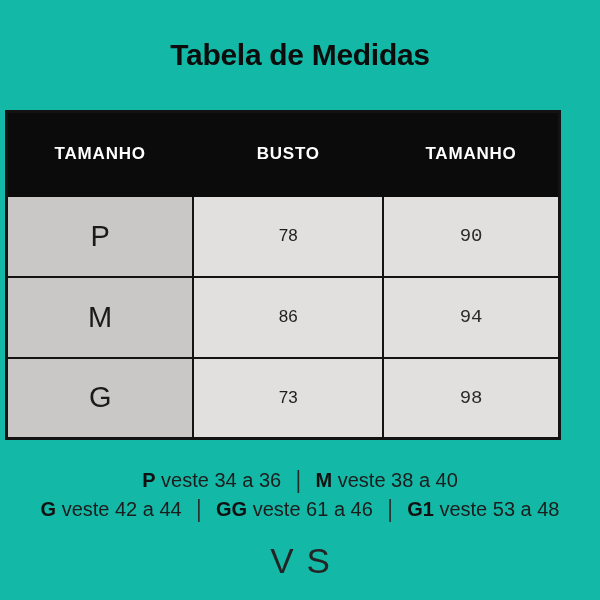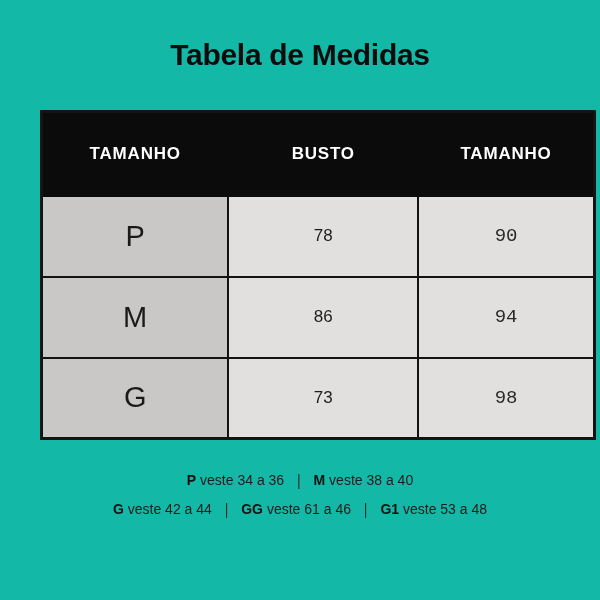--- a/index.html
+++ b/index.html
@@ -20,21 +20,21 @@
     left: 0;
     width: 100%;
     text-align: center;
     font-size: 30px;
     font-weight: 800;
     letter-spacing: -0.3px;
     color: #0c0c0c;
   }
   .table-wrap {
     position: absolute;
-    left: 40px;
+    left: 5px;
     top: 110px;
     width: 556px;
   }
   table.size-table {
     width: 100%;
     border-collapse: collapse;
     border: 3px solid #131313;
     table-layout: fixed;
   }
   table.size-table th, table.size-table td {
@@ -68,21 +68,21 @@
     font-size: 19px;
     color: #2a2a2a;
     font-family: Liberation Mono, monospace;
   }
   .footnotes {
     position: absolute;
     top: 466px;
     left: 0;
     width: 100%;
     text-align: center;
-    font-size: 14px;
+    font-size: 20px;
     line-height: 29px;
     color: #1c1c1c;
   }
   .footnotes .b { font-weight: 700; color: #101010; }
   .footnotes .sep {
     display: inline-block;
     font-weight: 300;
     padding: 0 9px;
     color: #2a2a2a;
     transform: scaleY(1.15);
@@ -154,14 +154,15 @@
       <span>veste 42 a 44</span>
       <span class="sep">|</span>
       <span class="b">GG</span>
       <span>veste 61 a 46</span>
       <span class="sep">|</span>
       <span class="b">G1</span>
       <span>veste 53 a 48</span>
     </div>
   </div>
 
+  <div class="brand-logo">VS</div>
 
 </div>
 
 </body></html>

